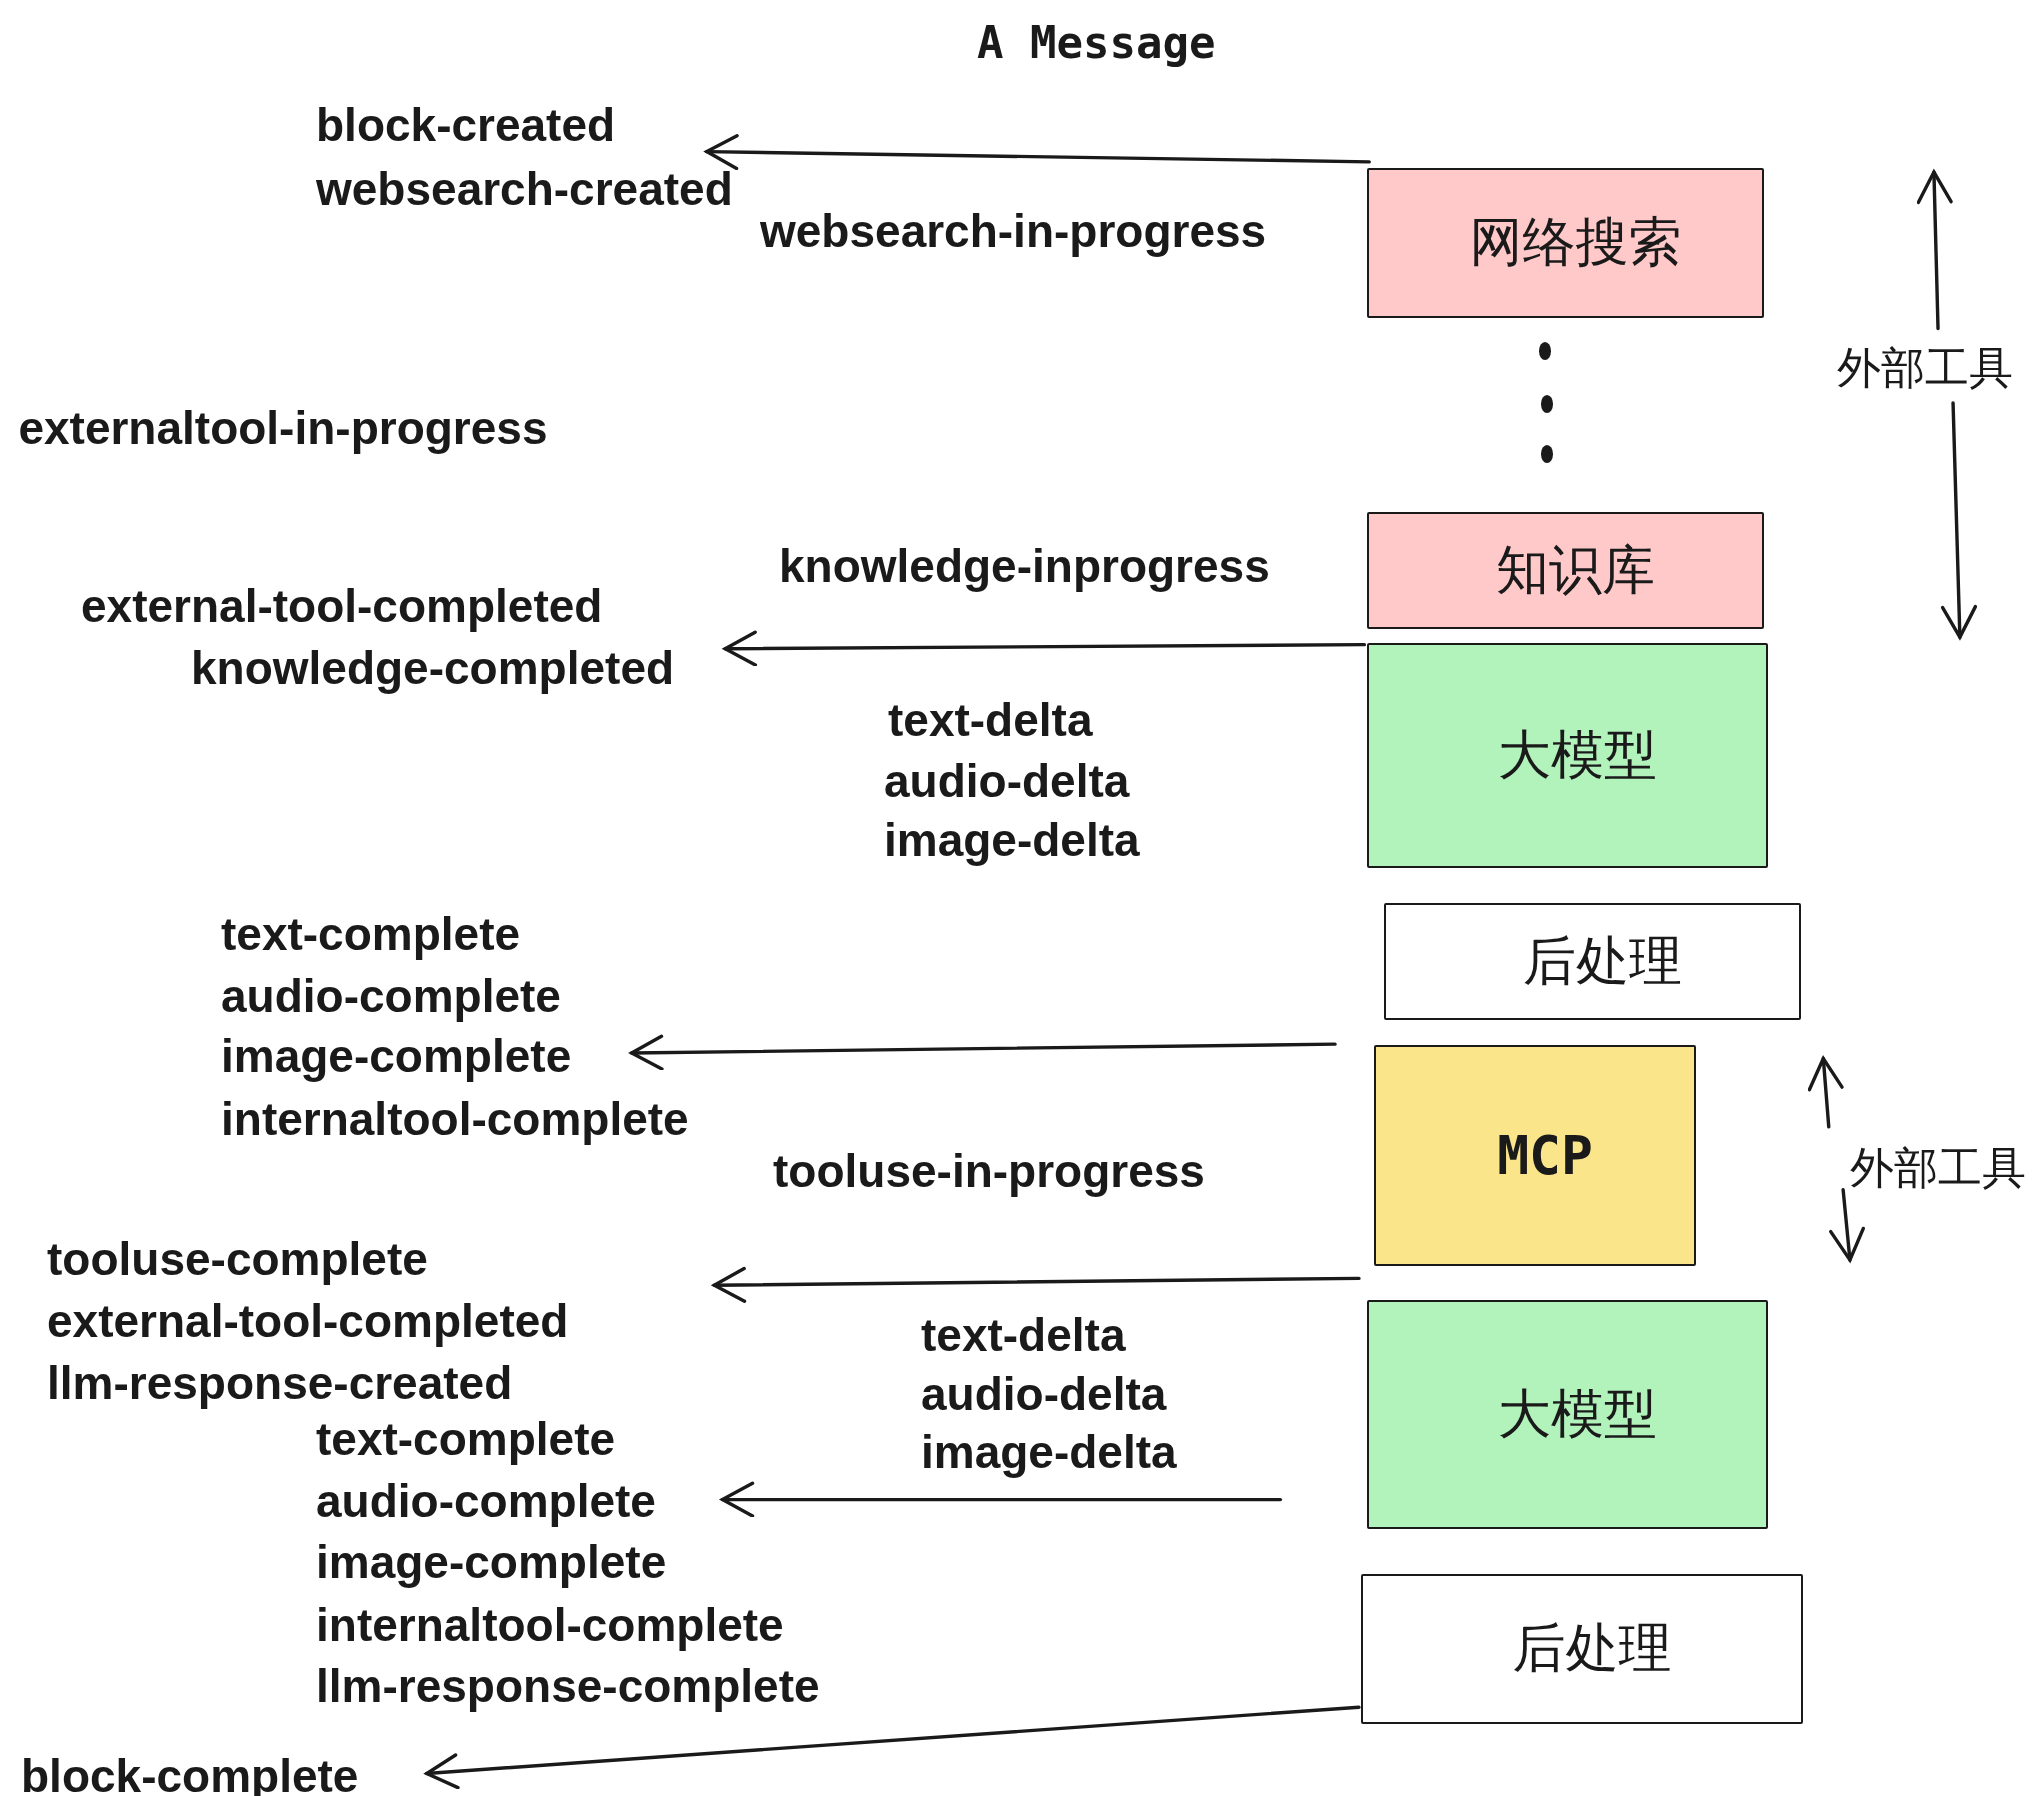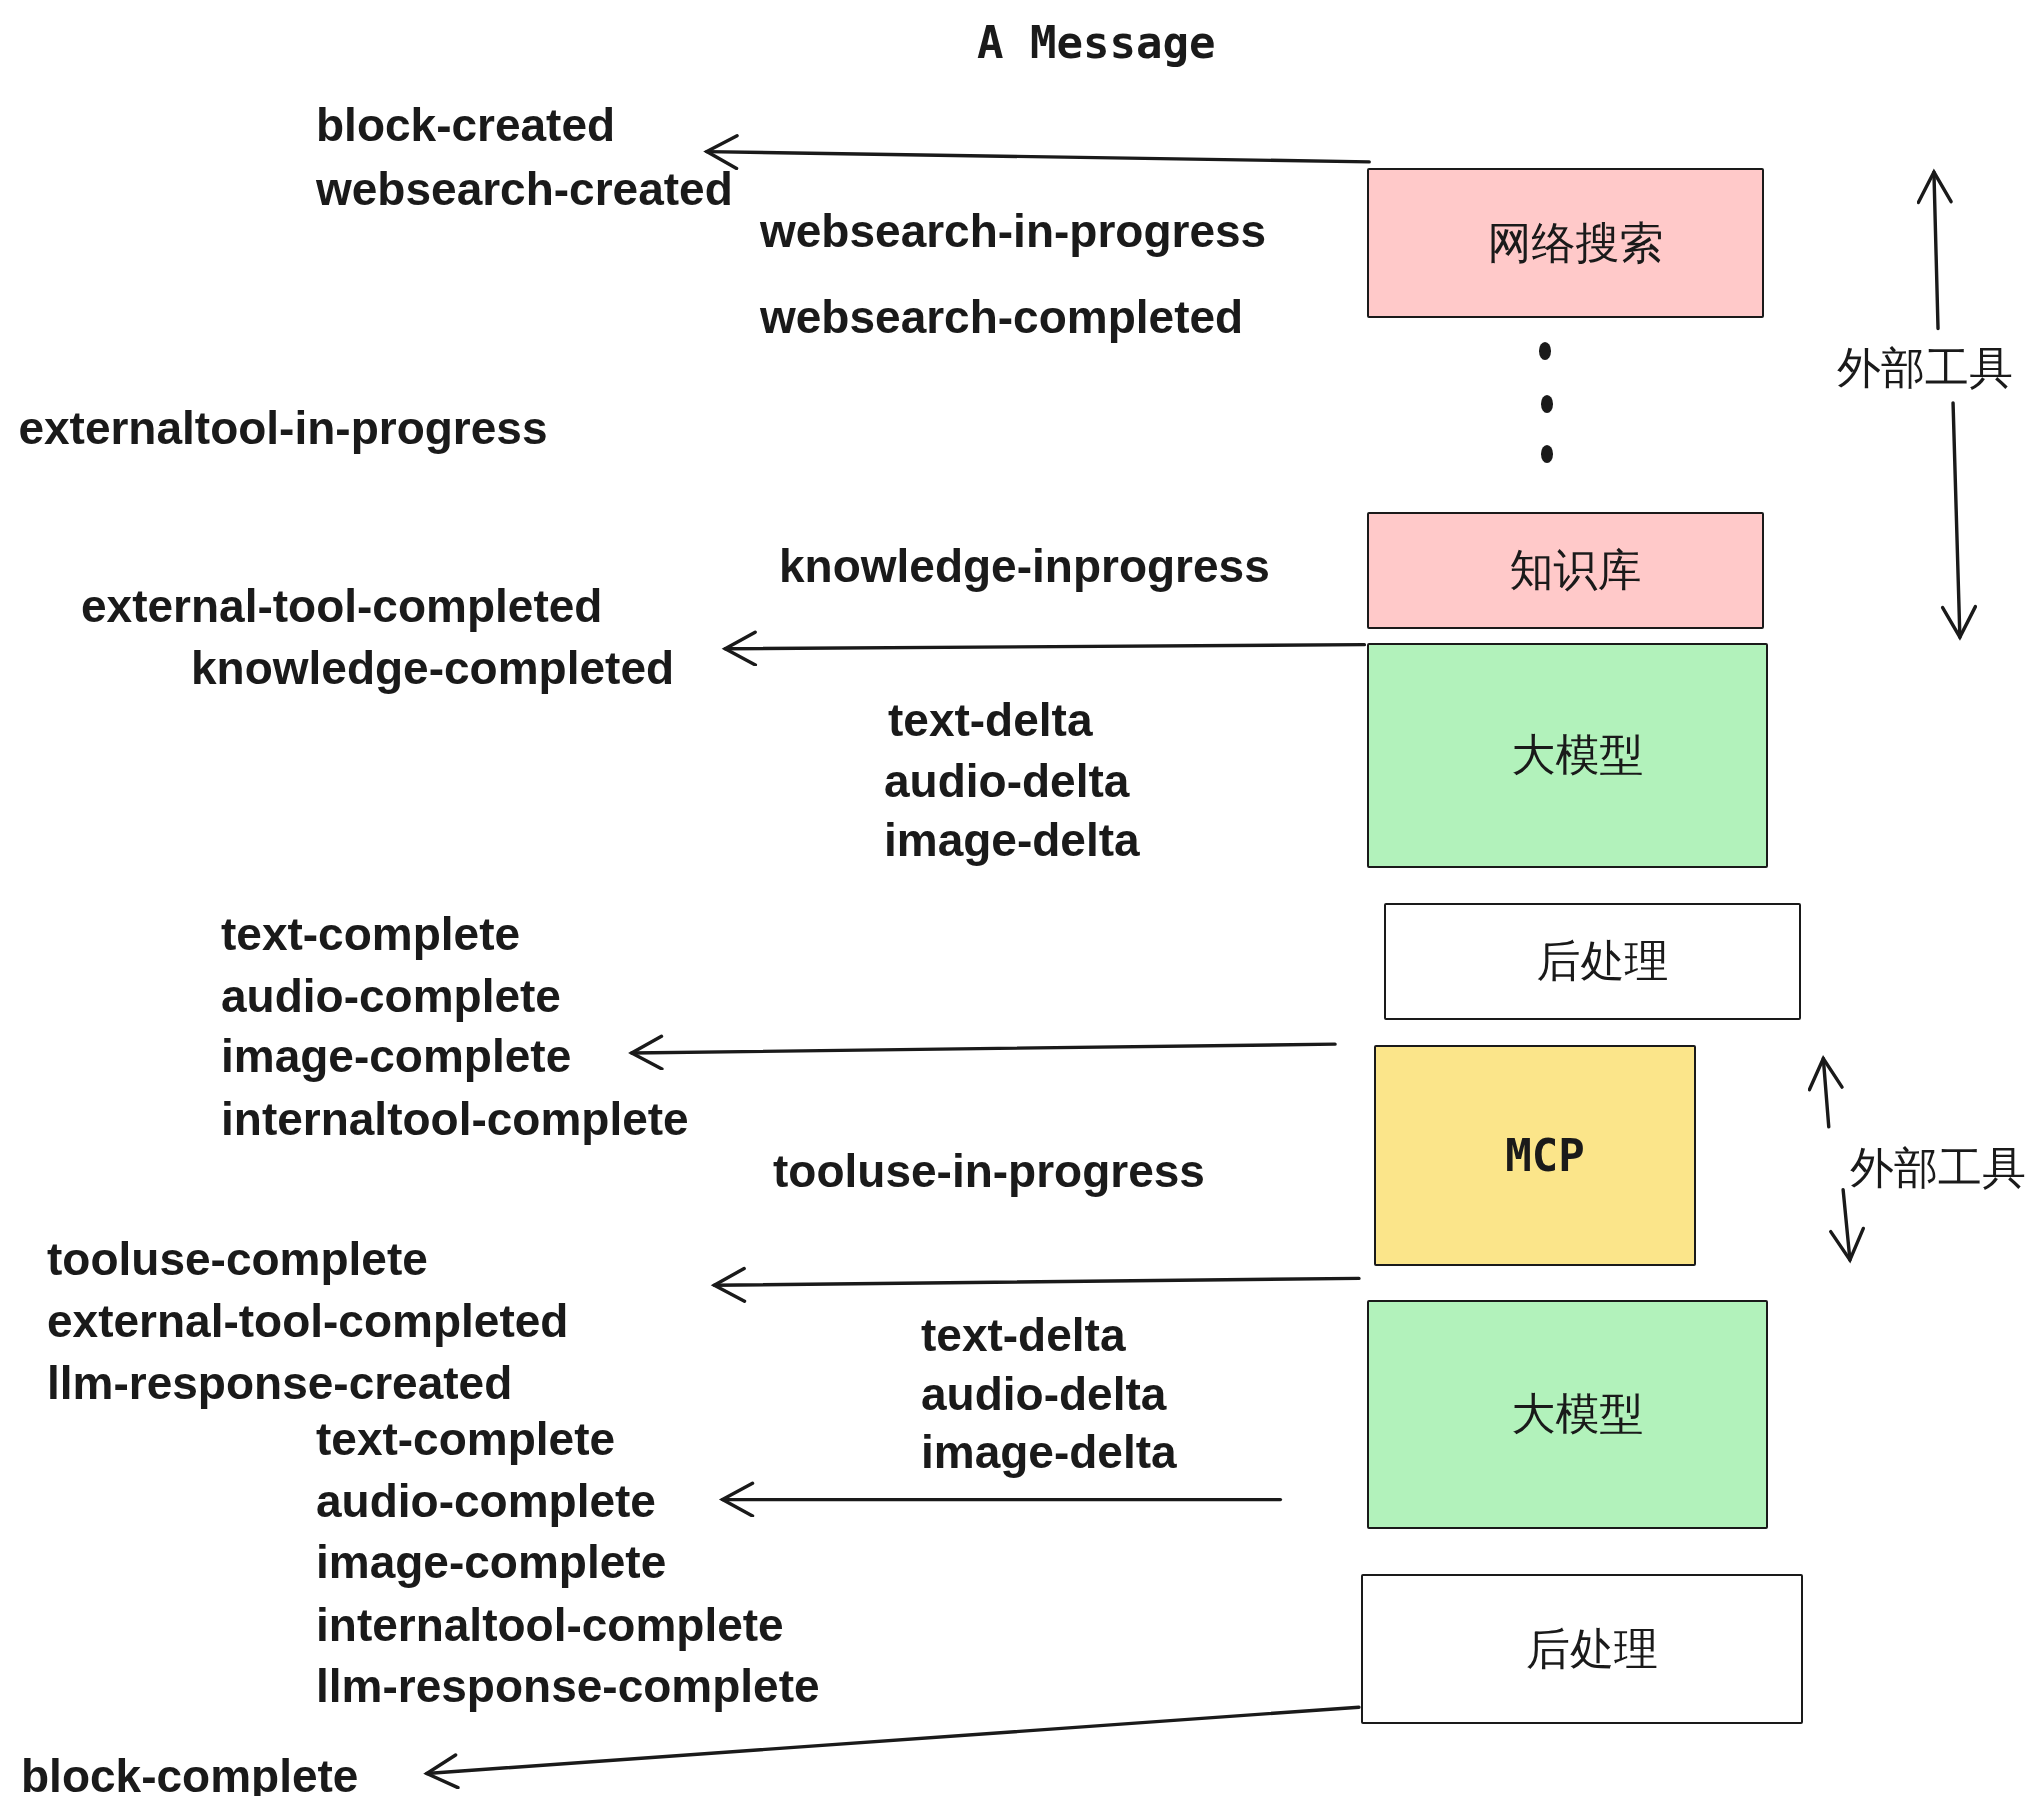--- a/index.html
+++ b/index.html
@@ -16,21 +16,21 @@
   .evt {
     position:absolute; font-family:Liberation Sans, sans-serif;
     font-weight:bold; font-size:46px; line-height:46px;
     color:var(--ink); white-space:nowrap;
   }
   .box {
     position:absolute; border:2.7px solid var(--ink); border-radius:2px;
     display:flex; align-items:center; justify-content:center; z-index:1;
   }
   .box-label {
-    font-size:44px; color:var(--ink); white-space:nowrap;
+    font-size:53px; color:var(--ink); white-space:nowrap;
     font-family:"DejaVu Sans", sans-serif;
     margin-left:20px;
   }
   .box-label.mono { font-family:"DejaVu Sans Mono", monospace; font-weight:bold; }
   .side {
     position:absolute; font-size:44px; color:var(--ink); white-space:nowrap;
     font-family:"DejaVu Sans", sans-serif; z-index:3;
   }
   .dot {
     position:absolute; width:12.3px; height:18px; border-radius:50%;
@@ -41,21 +41,20 @@
 </head>
 <body>
 
 <div class="canvas">
 
   <div class="title" style="left:977px; top:17px">A Message</div>
 
   <div class="evt" style="left:316px;  top:102px">block-created</div>
   <div class="evt" style="left:316px;  top:166px">websearch-created</div>
   <div class="evt" style="left:760px; top:208px">websearch-in-progress</div>
-  <div class="evt" style="left:760px; top:294px">websearch-completed</div>
   <div class="evt" style="left:18.4px;   top:405px">externaltool-in-progress</div>
   <div class="evt" style="left:779px; top:543px">knowledge-inprogress</div>
   <div class="evt" style="left:81px;  top:583px">external-tool-completed</div>
   <div class="evt" style="left:191px;  top:645px">knowledge-completed</div>
   <div class="evt" style="left:888px; top:697px">text-delta</div>
   <div class="evt" style="left:884px; top:758px">audio-delta</div>
   <div class="evt" style="left:884px; top:817px">image-delta</div>
   <div class="evt" style="left:221px;  top:911px">text-complete</div>
   <div class="evt" style="left:221px;  top:973px">audio-complete</div>
   <div class="evt" style="left:221px;  top:1033px">image-complete</div>

